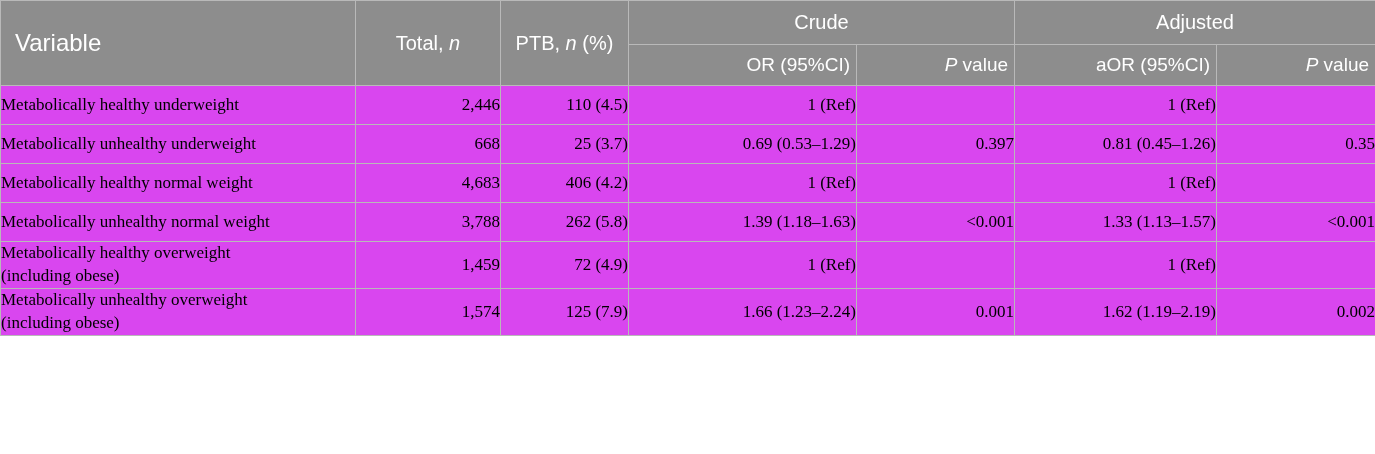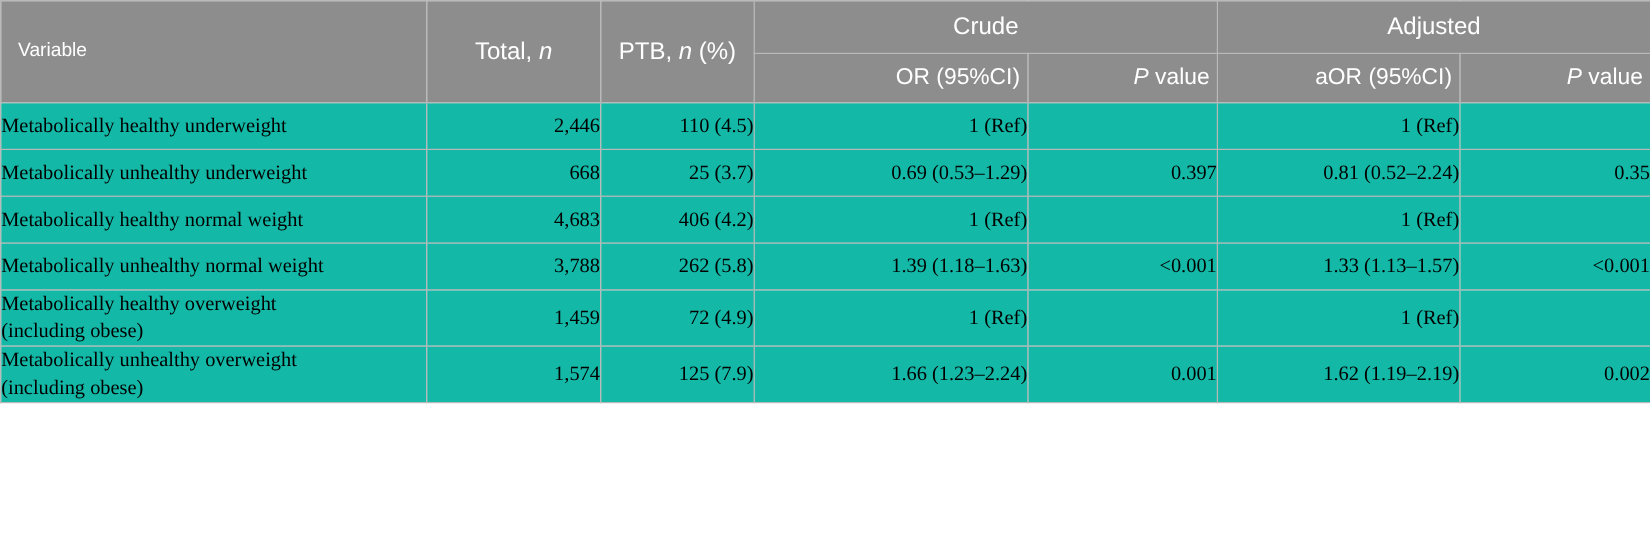--- a/index.html
+++ b/index.html
@@ -34,34 +34,34 @@
     background: #8d8d8d;
     color: #ffffff;
     font-weight: normal;
     font-family: "Liberation Sans", sans-serif;
     font-size: 20px;
     border: 1px solid #a5a5a5;
   }
   thead th.varhead {
     text-align: left;
     padding: 10px 0 10px 14px;
-    font-size: 16px;
+    font-size: 24px;
   }
   thead th.centerhead {
     text-align: center;
     padding: 10px 6px;
     margin-top: 44px;
   }
   thead th.subhead {
     text-align: right;
     padding: 9px 6px;
     font-size: 19px;
   }
   tbody td {
-    background: #14b8a6;
+    background: #d946ef;
     font-size: 17px;
     height: 38px;
   }
   td.varcell {
     text-align: left;
     padding: 8px 0 8px 14px;
     line-height: 1.35;
   }
   td.datacell {
     text-align: right;
@@ -123,21 +123,21 @@
         <td class="datacell"></td>
         <td class="datacell">1 (Ref)</td>
         <td class="datacell"></td>
       </tr>
       <tr>
         <td class="varcell"><span>Metabolically unhealthy underweight</span></td>
         <td class="datacell">668</td>
         <td class="datacell">25 (3.7)</td>
         <td class="datacell">0.69 (0.53–1.29)</td>
         <td class="datacell">0.397</td>
-        <td class="datacell">0.81 (0.52–2.24)</td>
+        <td class="datacell">0.81 (0.45–1.26)</td>
         <td class="datacell">0.35</td>
       </tr>
       <tr>
         <td class="varcell"><span>Metabolically healthy normal weight</span></td>
         <td class="datacell">4,683</td>
         <td class="datacell">406 (4.2)</td>
         <td class="datacell">1 (Ref)</td>
         <td class="datacell"></td>
         <td class="datacell">1 (Ref)</td>
         <td class="datacell"></td>

